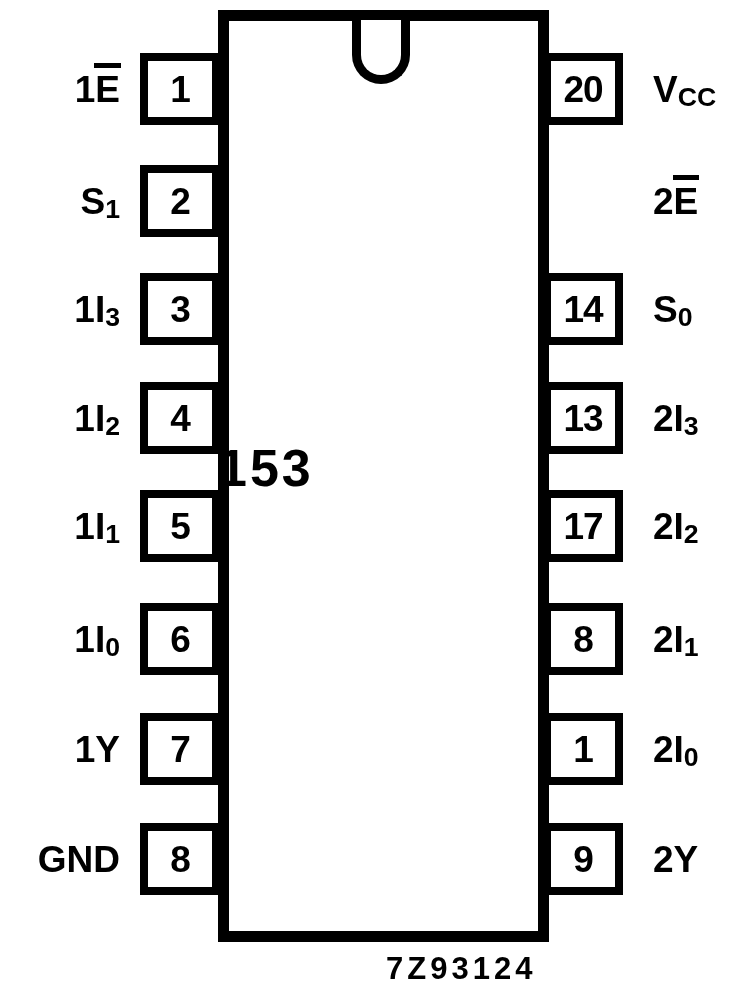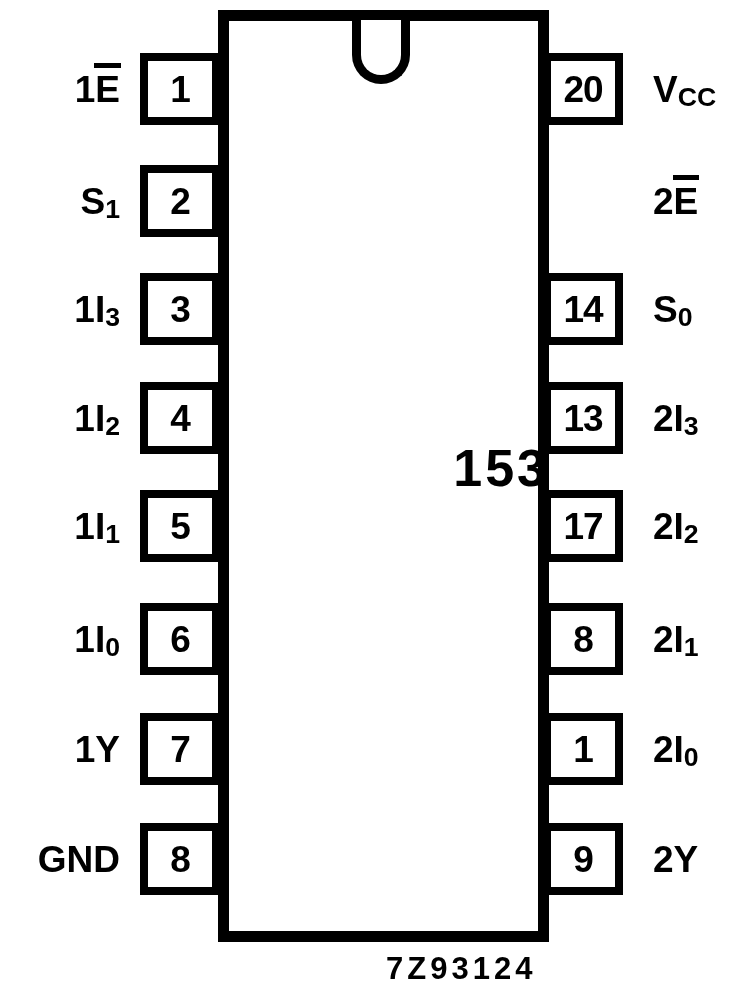--- a/index.html
+++ b/index.html
@@ -14,21 +14,21 @@
   }
   .notch{
     position:absolute;left:352px;top:20px;width:58px;height:64px;
     box-sizing:border-box;background:#fff;
     border:9px solid #000;border-top:none;
     border-bottom-left-radius:29px;border-bottom-right-radius:29px;
     z-index:3;
   }
   .part-number{
     position:absolute;left:218px;top:438px;width:331px;
-    text-align:right;font-size:52px;letter-spacing:3px;z-index:2;
+    text-align:left;font-size:52px;letter-spacing:3px;z-index:2;
   }
   .pin-row{position:absolute;left:0;width:753px;height:72px;}
   .pin-box{
     position:absolute;top:0;height:72px;width:80px;box-sizing:border-box;
     border:8px solid #000;background:#fff;z-index:2;
     display:flex;align-items:center;justify-content:center;
   }
   .pin-box.l{left:140px;}
   .pin-box.r{left:543px;}
   .pin-number{font-size:37px;line-height:1;letter-spacing:-1px;}

